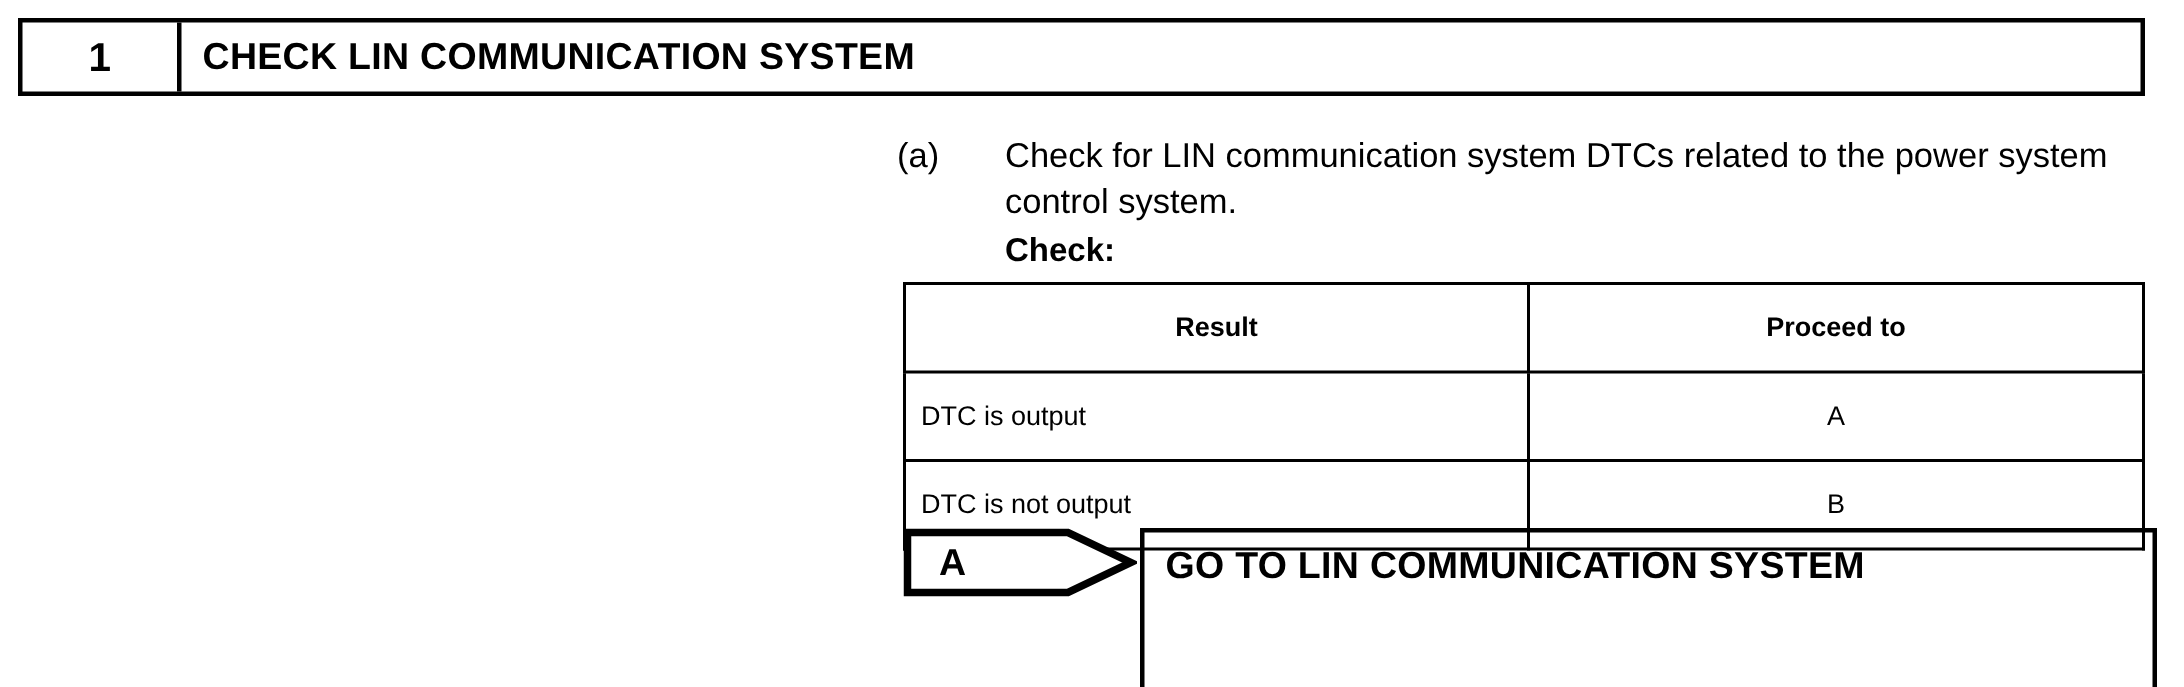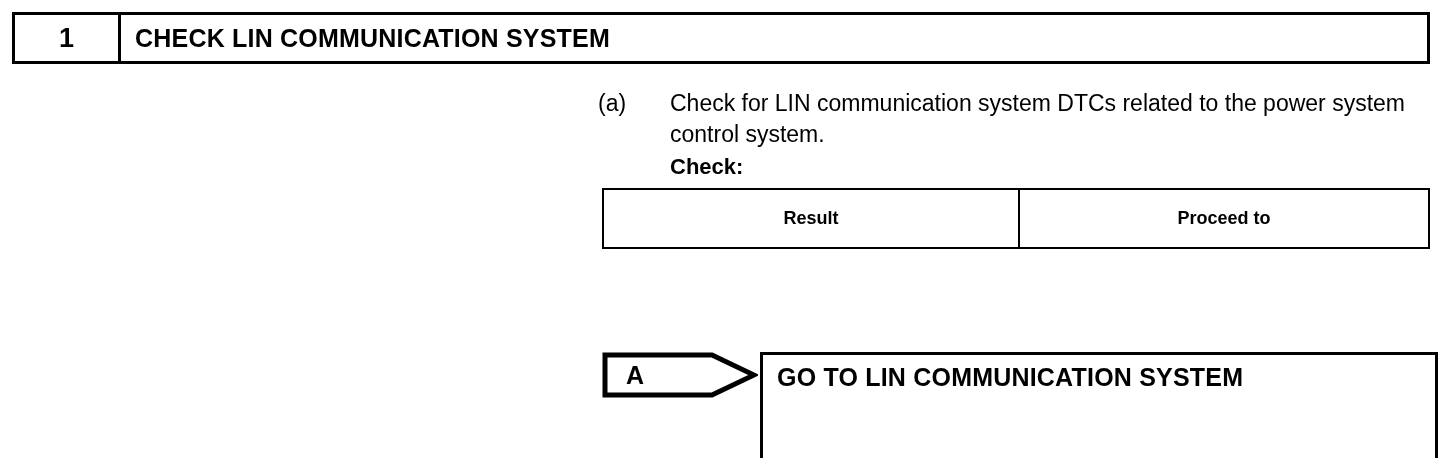--- a/index.html
+++ b/index.html
@@ -174,20 +174,28 @@
       <col class="col-result">
       <col class="col-proceed">
     </colgroup>
     <thead>
       <tr>
         <th>Result</th>
         <th>Proceed to</th>
       </tr>
     </thead>
     <tbody>
+      <tr>
+        <td class="cell-result">DTC is output</td>
+        <td class="cell-proceed">A</td>
+      </tr>
+      <tr>
+        <td class="cell-result">DTC is not output</td>
+        <td class="cell-proceed">B</td>
+      </tr>
     </tbody>
   </table>
 </div>
 
 <div class="goto-block">
   <div class="goto-arrow">
     <svg width="156" height="46" viewBox="0 0 156 46" xmlns="http://www.w3.org/2000/svg">
       <polygon points="3,3 110,3 152,23 110,43 3,43" fill="#ffffff" stroke="#000000" stroke-width="5" stroke-linejoin="miter"></polygon>
     </svg>
     <span class="goto-arrow-label">A</span>

